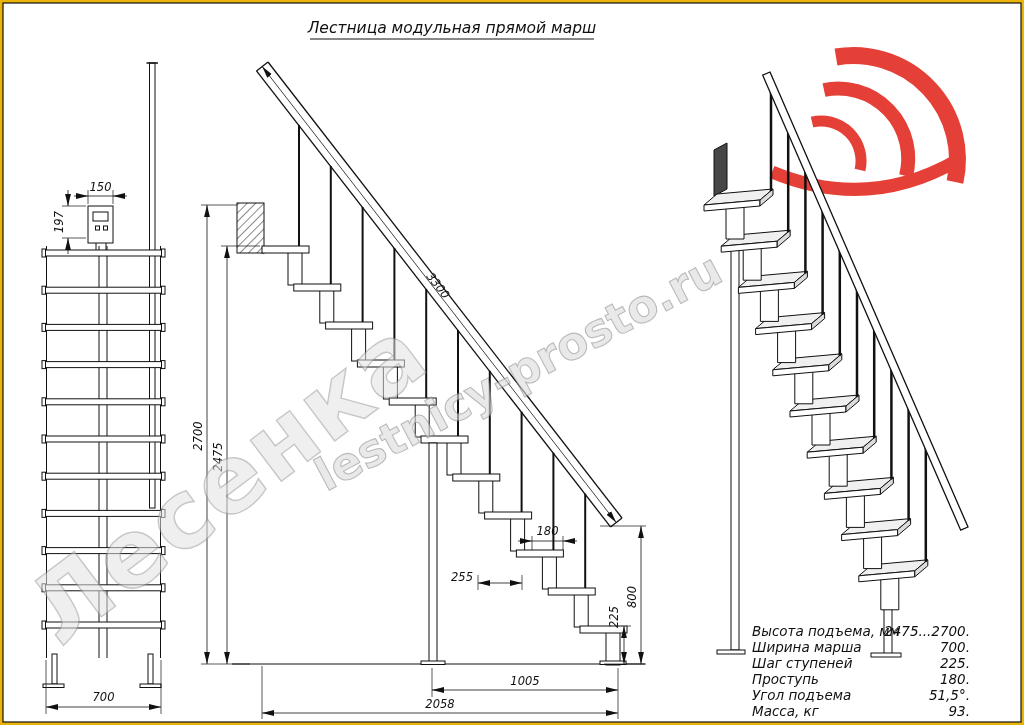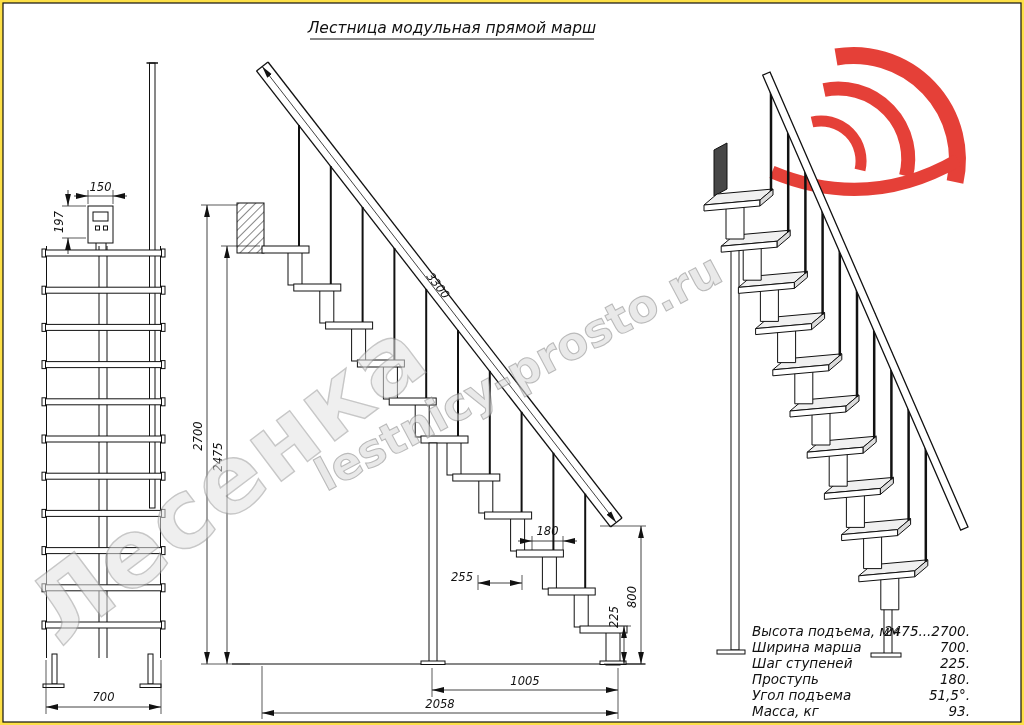--- a/index.html
+++ b/index.html
@@ -1,16 +1,16 @@
 <!DOCTYPE html>
 <html><head>
 <meta charset="utf-8">
 <style>
   html,body{margin:0;padding:0;background:#ffffff;}
-  .sheet{position:relative;width:1024px;height:725px;background:#fde047;overflow:hidden;}
+  .sheet{position:relative;width:1024px;height:725px;background:#eab308;overflow:hidden;}
   svg{display:block;}
   .cad{font-family:"DejaVu Sans",sans-serif;font-style:italic;fill:#111;}
   .title-txt{font-size:15.5px;}
   .dim{font-size:11.5px;}
   .spec{font-size:13.5px;}
   .wm{font-family:"DejaVu Sans",sans-serif;font-weight:bold;}
 </style>
 </head>
 <body>
 

